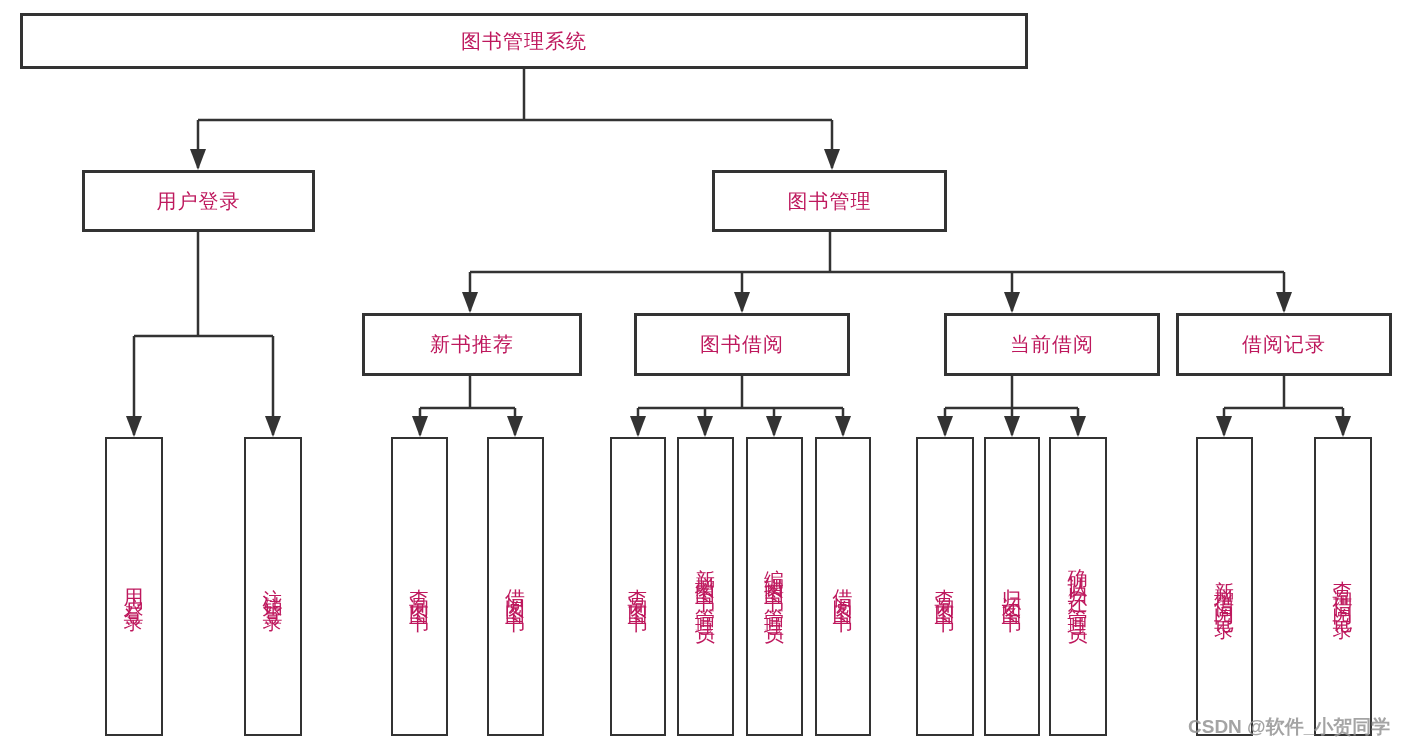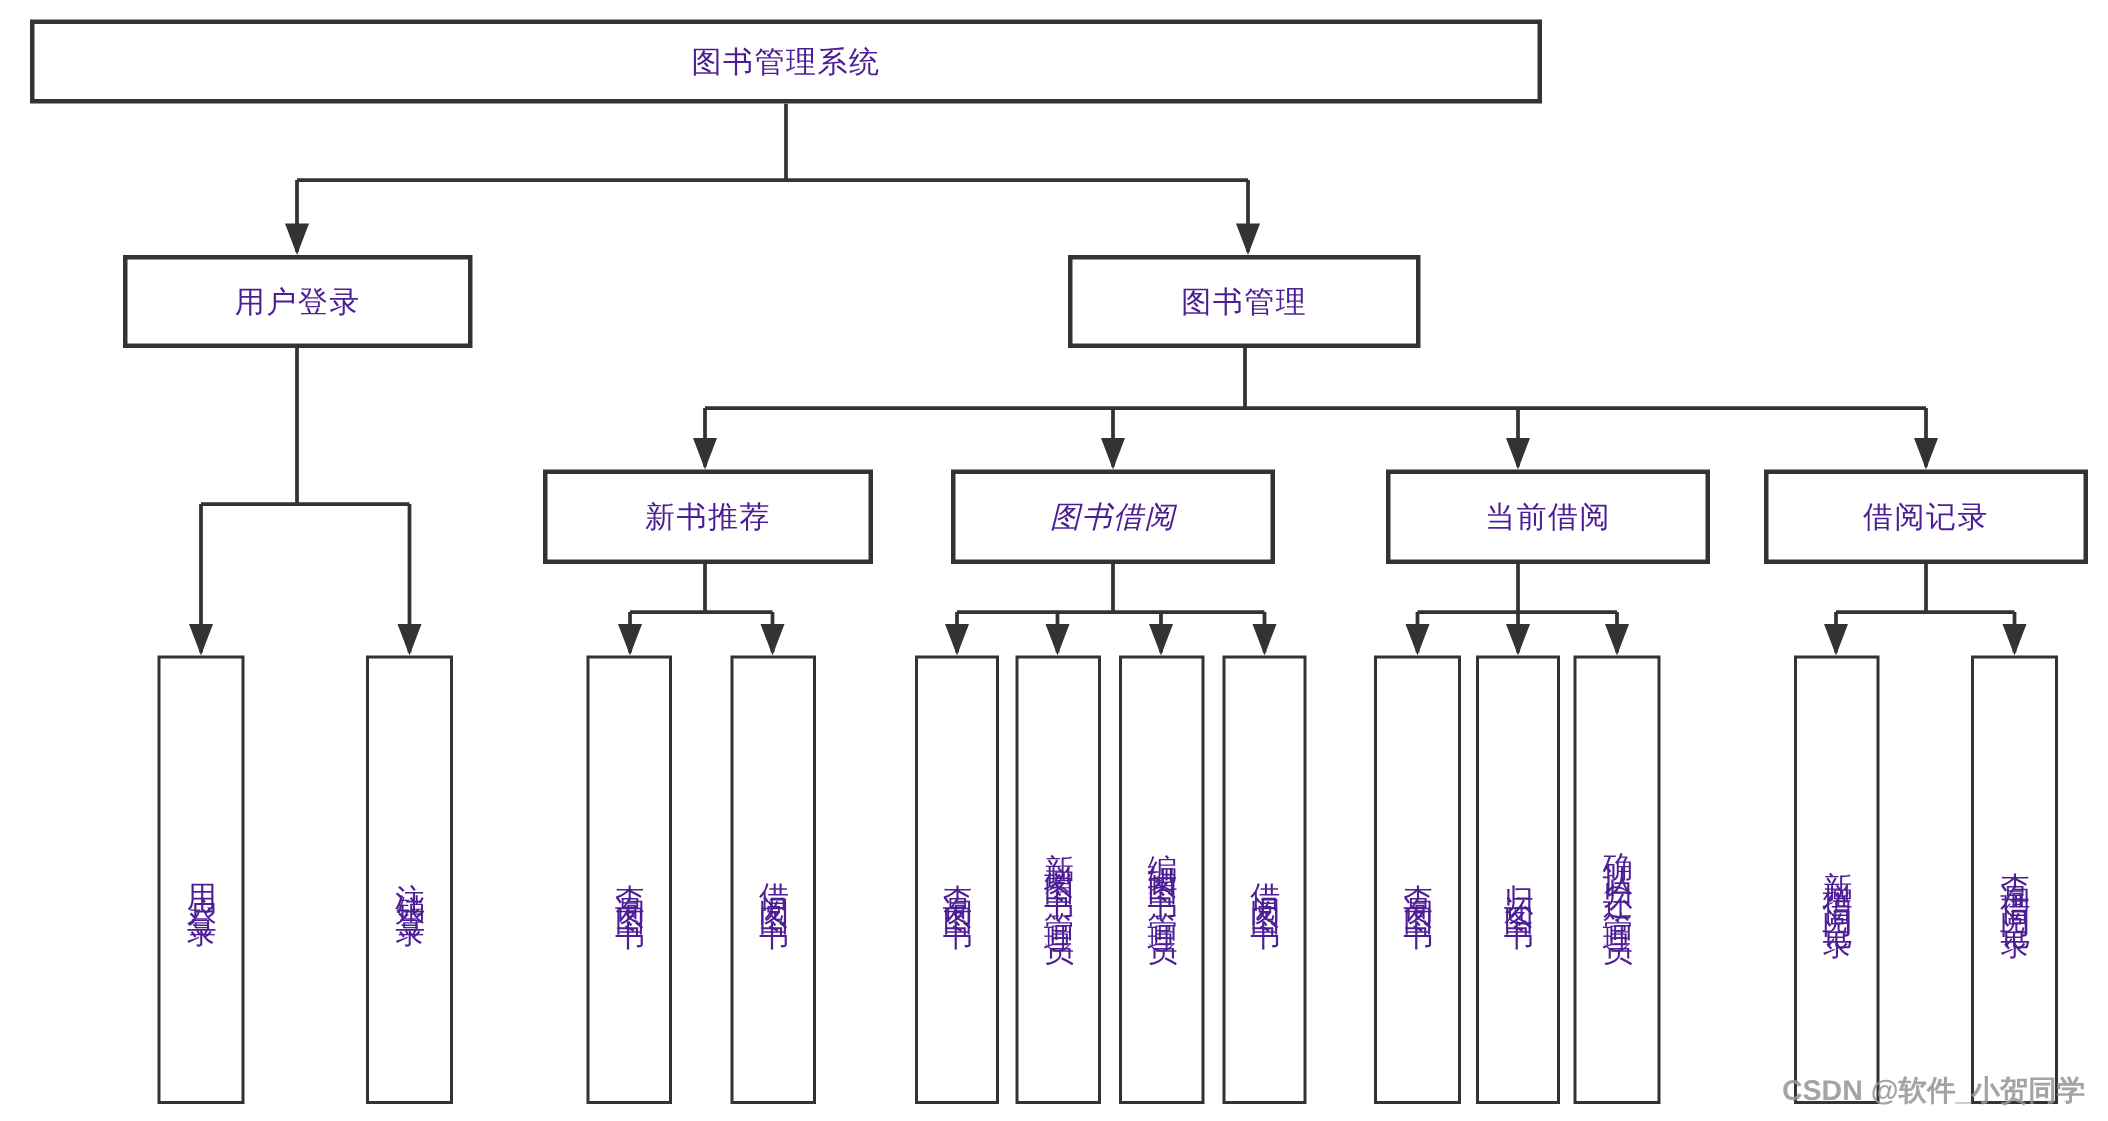--- a/index.html
+++ b/index.html
@@ -22,21 +22,21 @@
     z-index: 1;
   }
   .node {
     position: absolute;
     box-sizing: border-box;
     background: #ffffff;
     border: 3px solid #333333;
     display: flex;
     align-items: center;
     justify-content: center;
-    color: #4c1d95;
+    color: #be185d;
     z-index: 2;
   }
   .node.h {
     font-size: 20px;
     letter-spacing: 1px;
   }
   .node.v {
     border-width: 2.5px;
     font-size: 20px;
     writing-mode: vertical-rl;
@@ -134,22 +134,22 @@
       <polygon points="1343,437 1335,416 1351,416"></polygon>
     </g>
   </svg>
 
   <div class="node h" style="left:20px; top:13px; width:1008px; height:56px;">图书管理系统</div>
 
   <div class="node h" style="left:82px; top:170px; width:233px; height:62px;">用户登录</div>
   <div class="node h" style="left:712px; top:170px; width:235px; height:62px;">图书管理</div>
 
   <div class="node h" style="left:362px; top:313px; width:220px; height:63px;">新书推荐</div>
-  <div class="node h" style="left:634px; top:313px; width:216px; height:63px;font-style:italic;">图书借阅</div>
-  <div class="node h" style="left:924px; top:313px; width:216px; height:63px;">当前借阅</div>
+  <div class="node h" style="left:634px; top:313px; width:216px; height:63px;">图书借阅</div>
+  <div class="node h" style="left:944px; top:313px; width:216px; height:63px;">当前借阅</div>
   <div class="node h" style="left:1176px; top:313px; width:216px; height:63px;">借阅记录</div>
 
   <div class="node v" style="left:105px; top:437px; width:58px; height:299px;">用户登录</div>
   <div class="node v" style="left:244px; top:437px; width:58px; height:299px;">注销登录</div>
 
   <div class="node v" style="left:391px; top:437px; width:57px; height:299px;">查询图书</div>
   <div class="node v" style="left:487px; top:437px; width:57px; height:299px;">借阅图书</div>
 
   <div class="node v" style="left:610px; top:437px; width:56px; height:299px;">查询图书</div>
   <div class="node v" style="left:677px; top:437px; width:57px; height:299px;">新增图书（管理员）</div>

